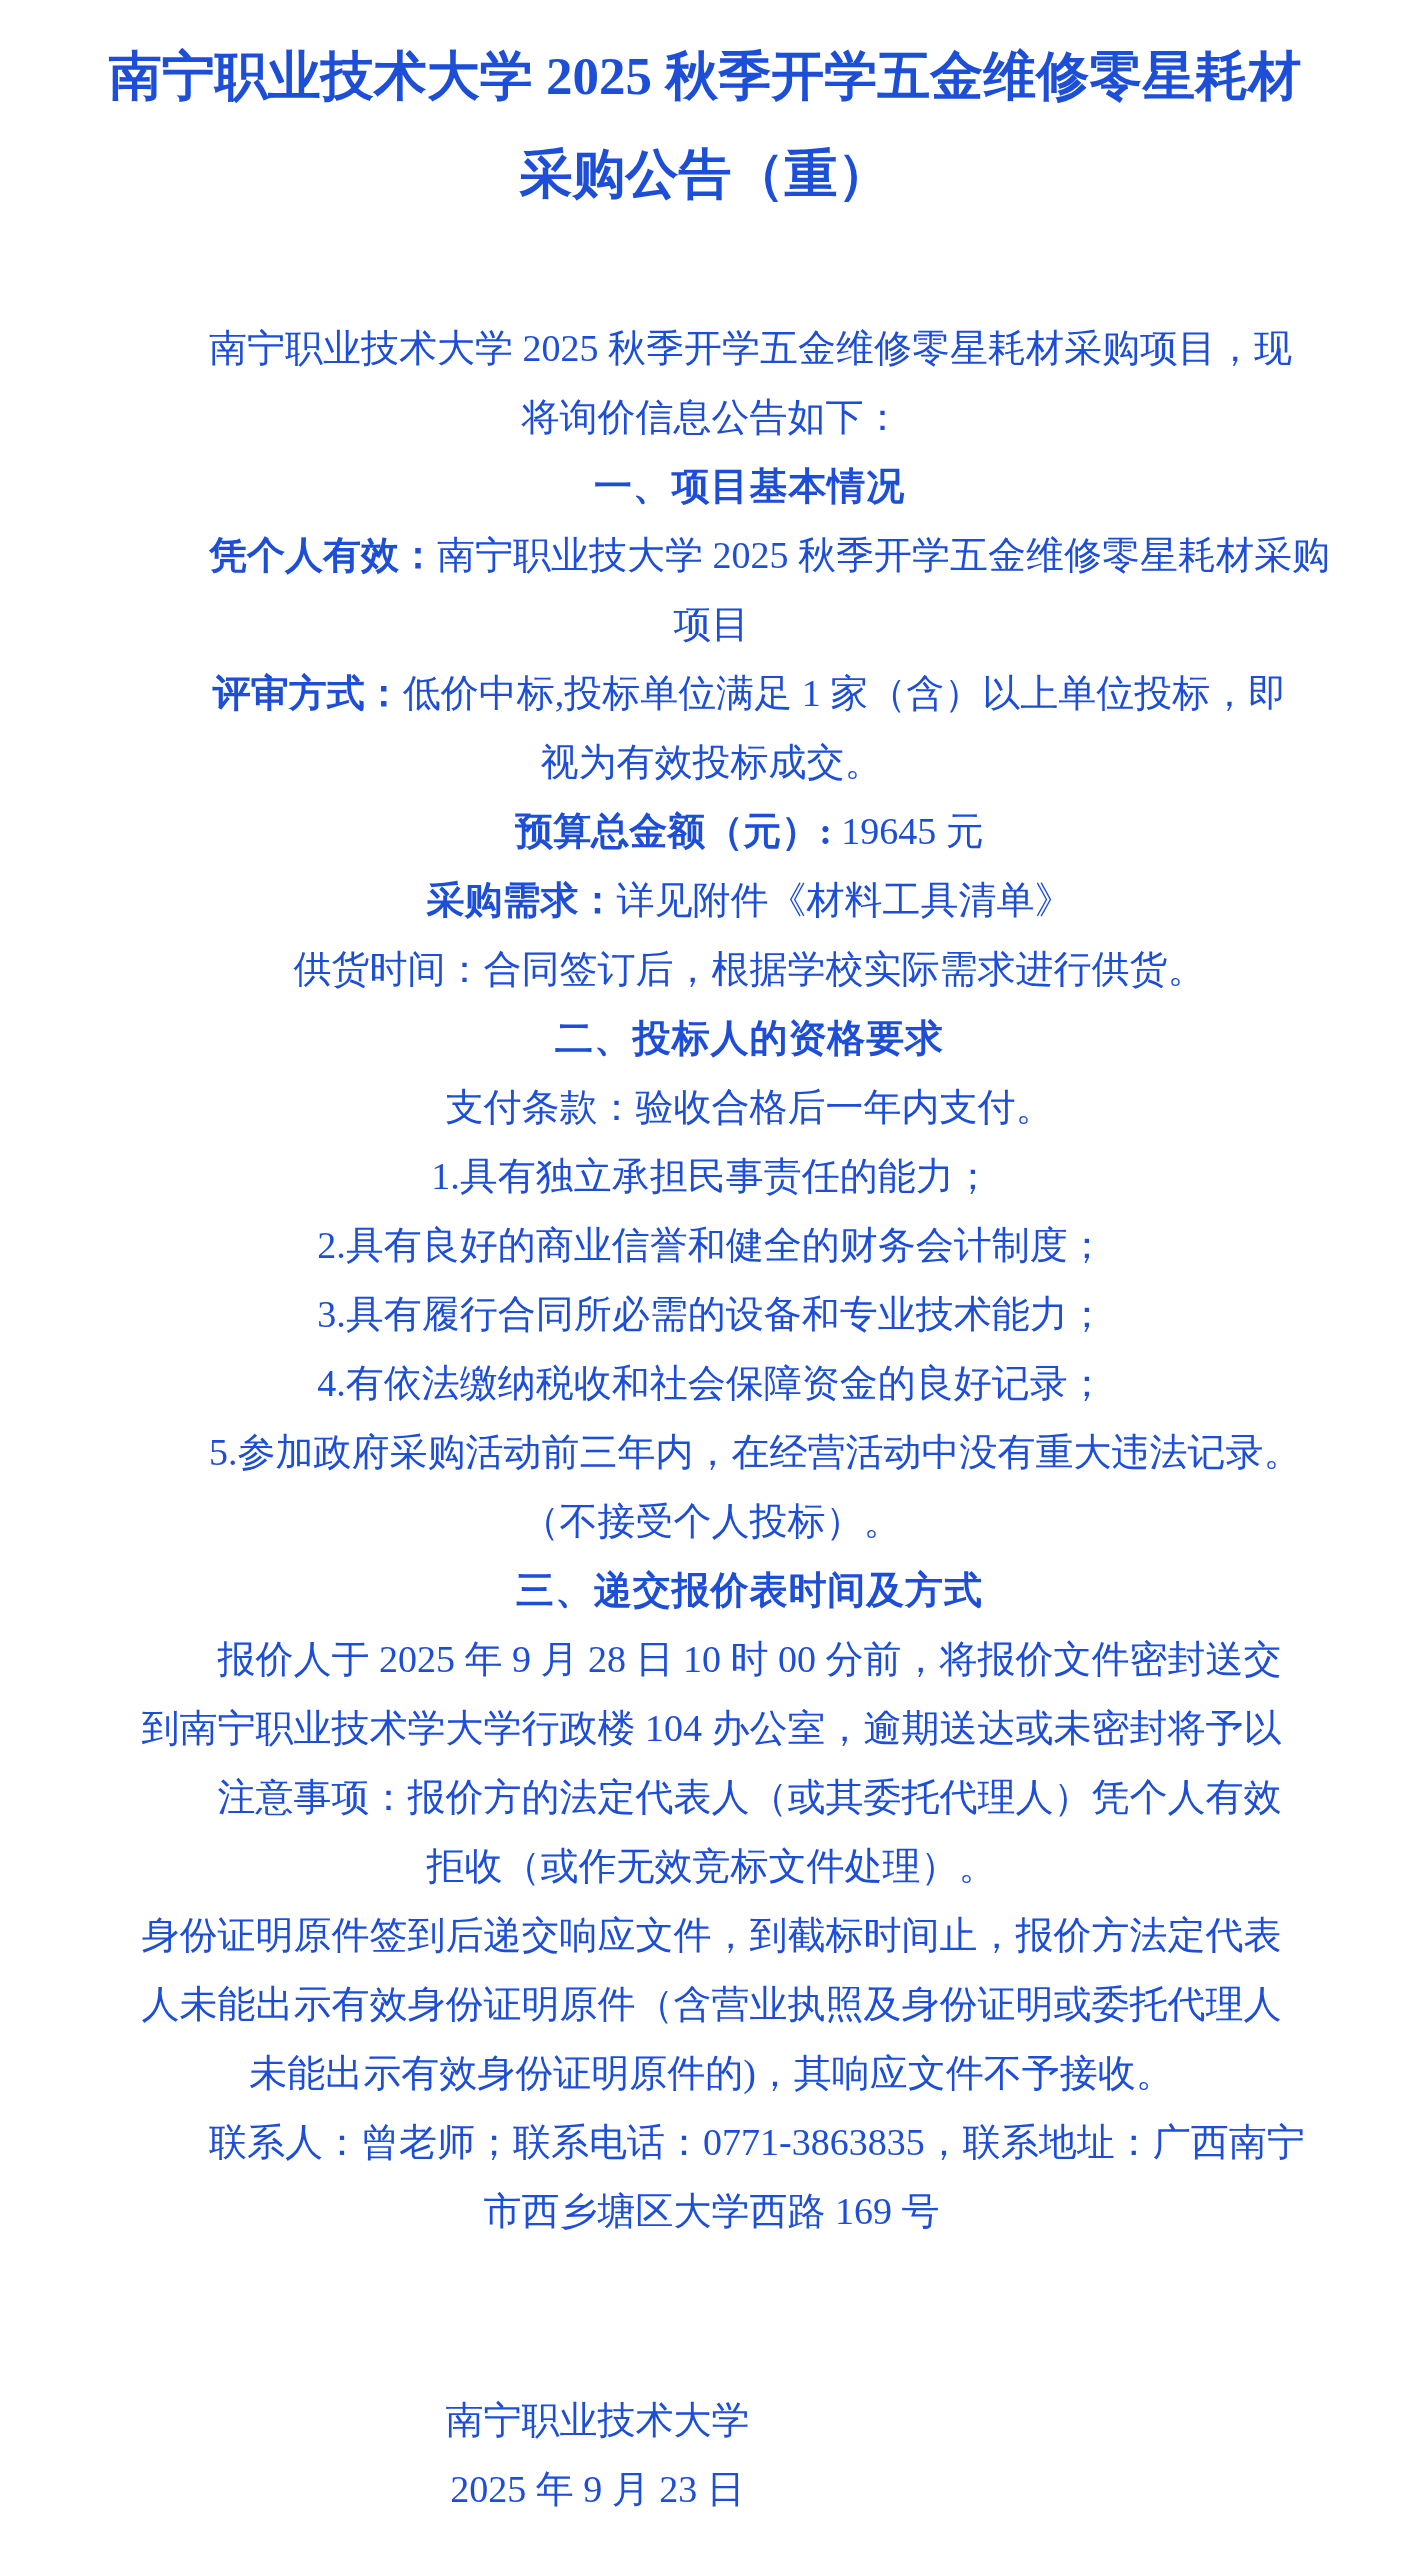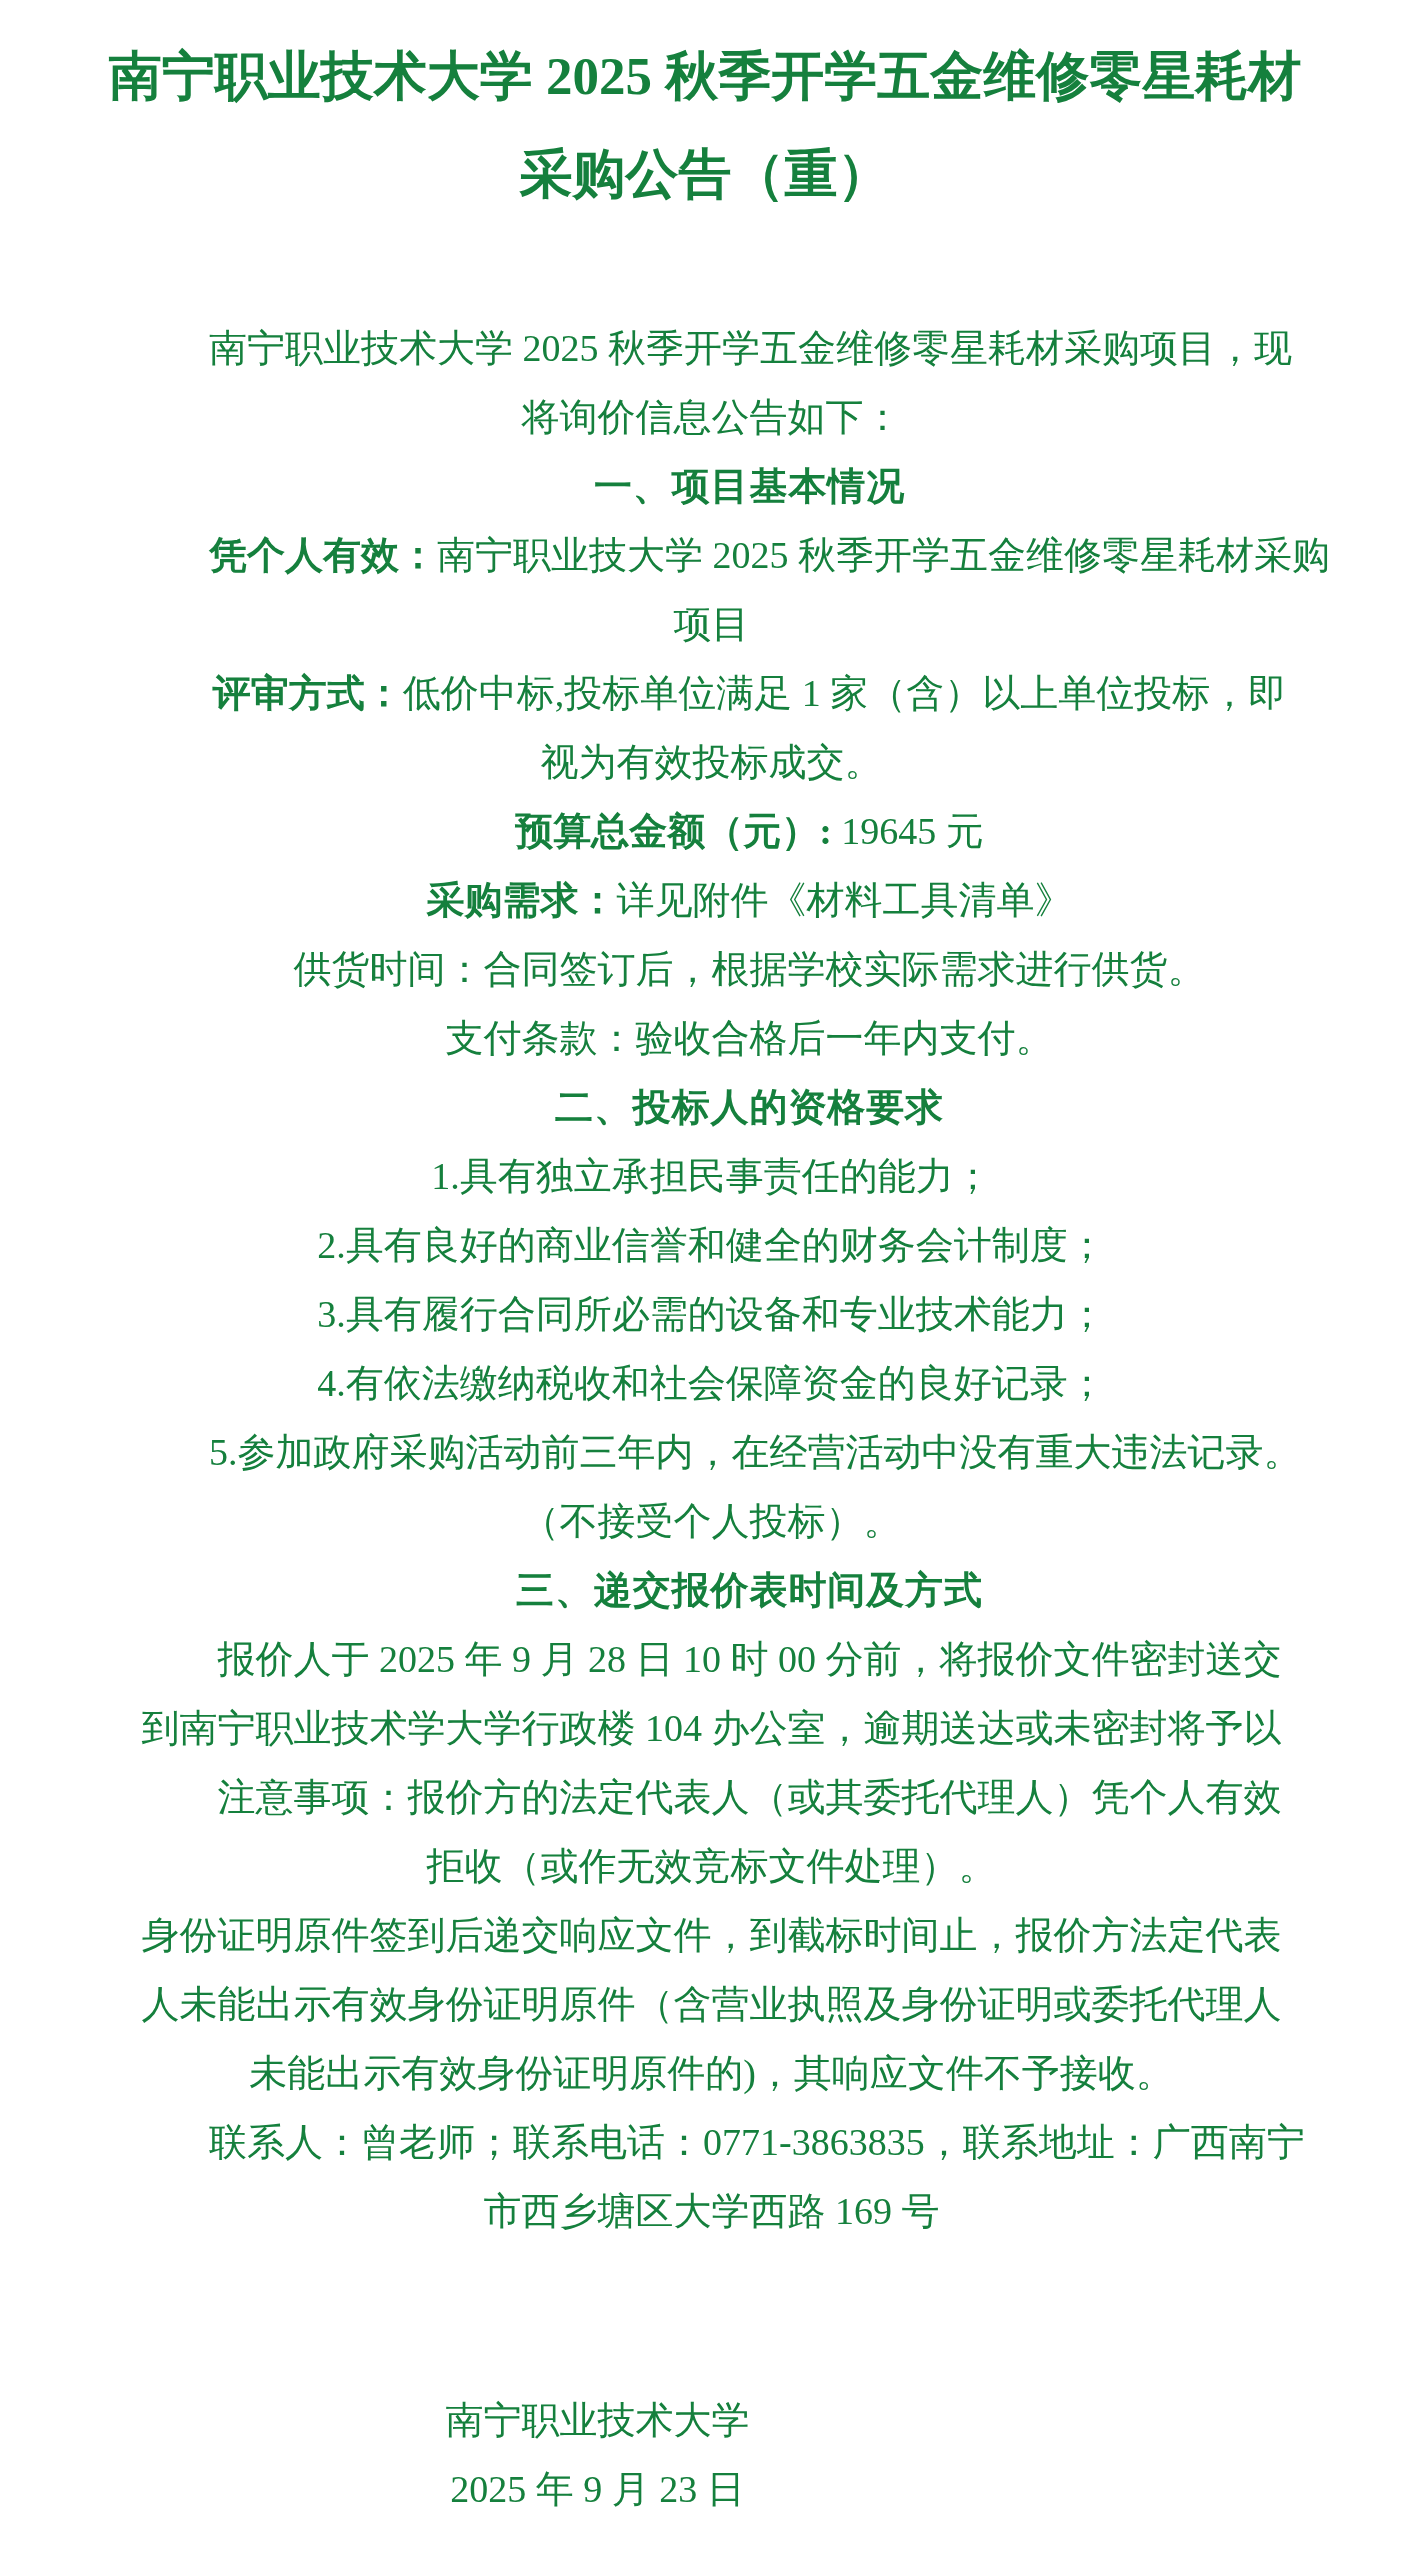--- a/index.html
+++ b/index.html
@@ -1,21 +1,21 @@
 <!DOCTYPE html>
 <html lang="zh" style="font-size:14.2px"><head>
 <meta charset="utf-8">
 <style>
   html,body { margin:0; padding:0; background:#888; }
   .page {
     position:relative;
     width:1410px; height:2576px;
     margin:0 auto;
     background:#ffffff;
-    color:#15803d;
+    color:#1d4ed8;
     font-family:"Liberation Serif","DejaVu Serif",serif;
     overflow:hidden;
   }
   .title-block {
     padding:27px 36px 0 36px;
     text-align:center;
   }
   .title-line {
     margin:0;
     font-size:53px;
@@ -77,23 +77,23 @@
 
     <p class="line indent"><span class="b">评审方式：</span><span>低价中标,投标单位满足 1 家（含）以上单位投标，即</span></p>
     <p class="line"><span class="b"></span><span>视为有效投标成交。</span></p>
 
     <p class="line indent"><span class="b">预算总金额（元）: </span><span>19645 元</span></p>
 
     <p class="line indent"><span class="b">采购需求：</span><span>详见附件《材料工具清单》</span></p>
 
     <p class="line indent"><span class="b"></span><span>供货时间：合同签订后，根据学校实际需求进行供货。</span></p>
 
+    <p class="line indent heading"><span class="b">二、投标人的资格要求</span><span></span></p>
+
     <p class="line indent"><span class="b"></span><span>支付条款：验收合格后一年内支付。</span></p>
-
-    <p class="line indent heading"><span class="b">二、投标人的资格要求</span><span></span></p>
 
     <p class="line"><span class="b"></span><span>1.具有独立承担民事责任的能力；</span></p>
     <p class="line"><span class="b"></span><span>2.具有良好的商业信誉和健全的财务会计制度；</span></p>
     <p class="line"><span class="b"></span><span>3.具有履行合同所必需的设备和专业技术能力；</span></p>
     <p class="line"><span class="b"></span><span>4.有依法缴纳税收和社会保障资金的良好记录；</span></p>
     <p class="line indent"><span class="b"></span><span>5.参加政府采购活动前三年内，在经营活动中没有重大违法记录。</span></p>
     <p class="line"><span class="b"></span><span>（不接受个人投标）。</span></p>
 
     <p class="line indent heading"><span class="b">三、递交报价表时间及方式</span><span></span></p>
 

